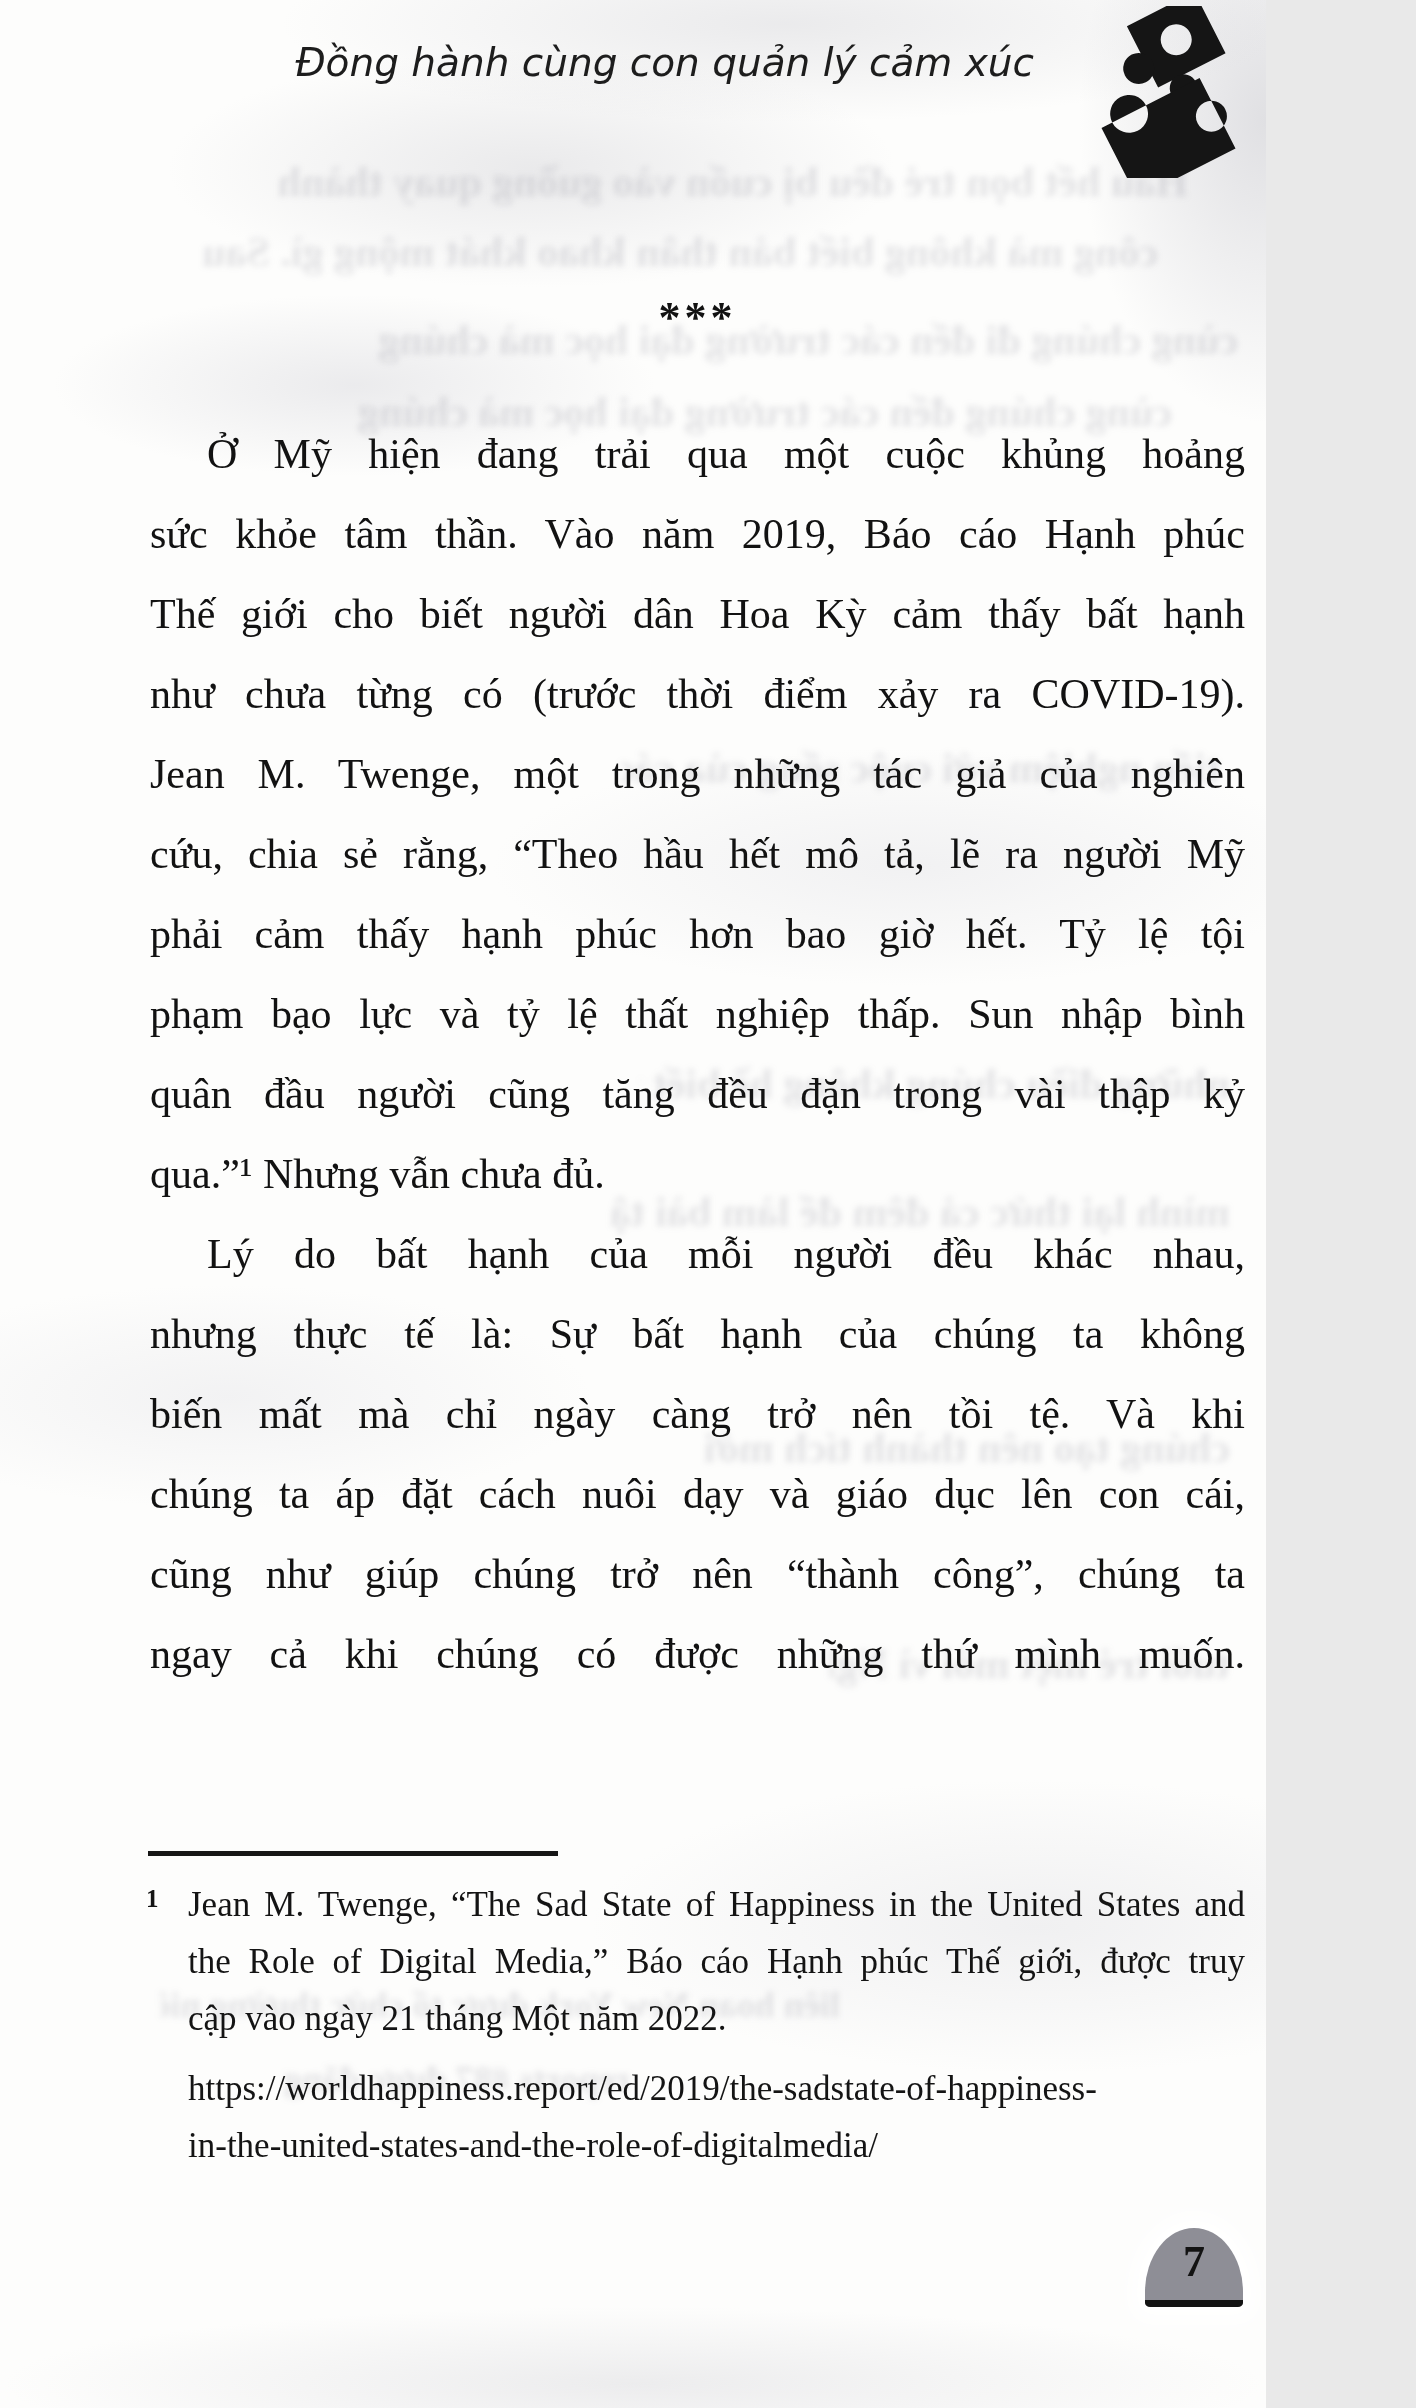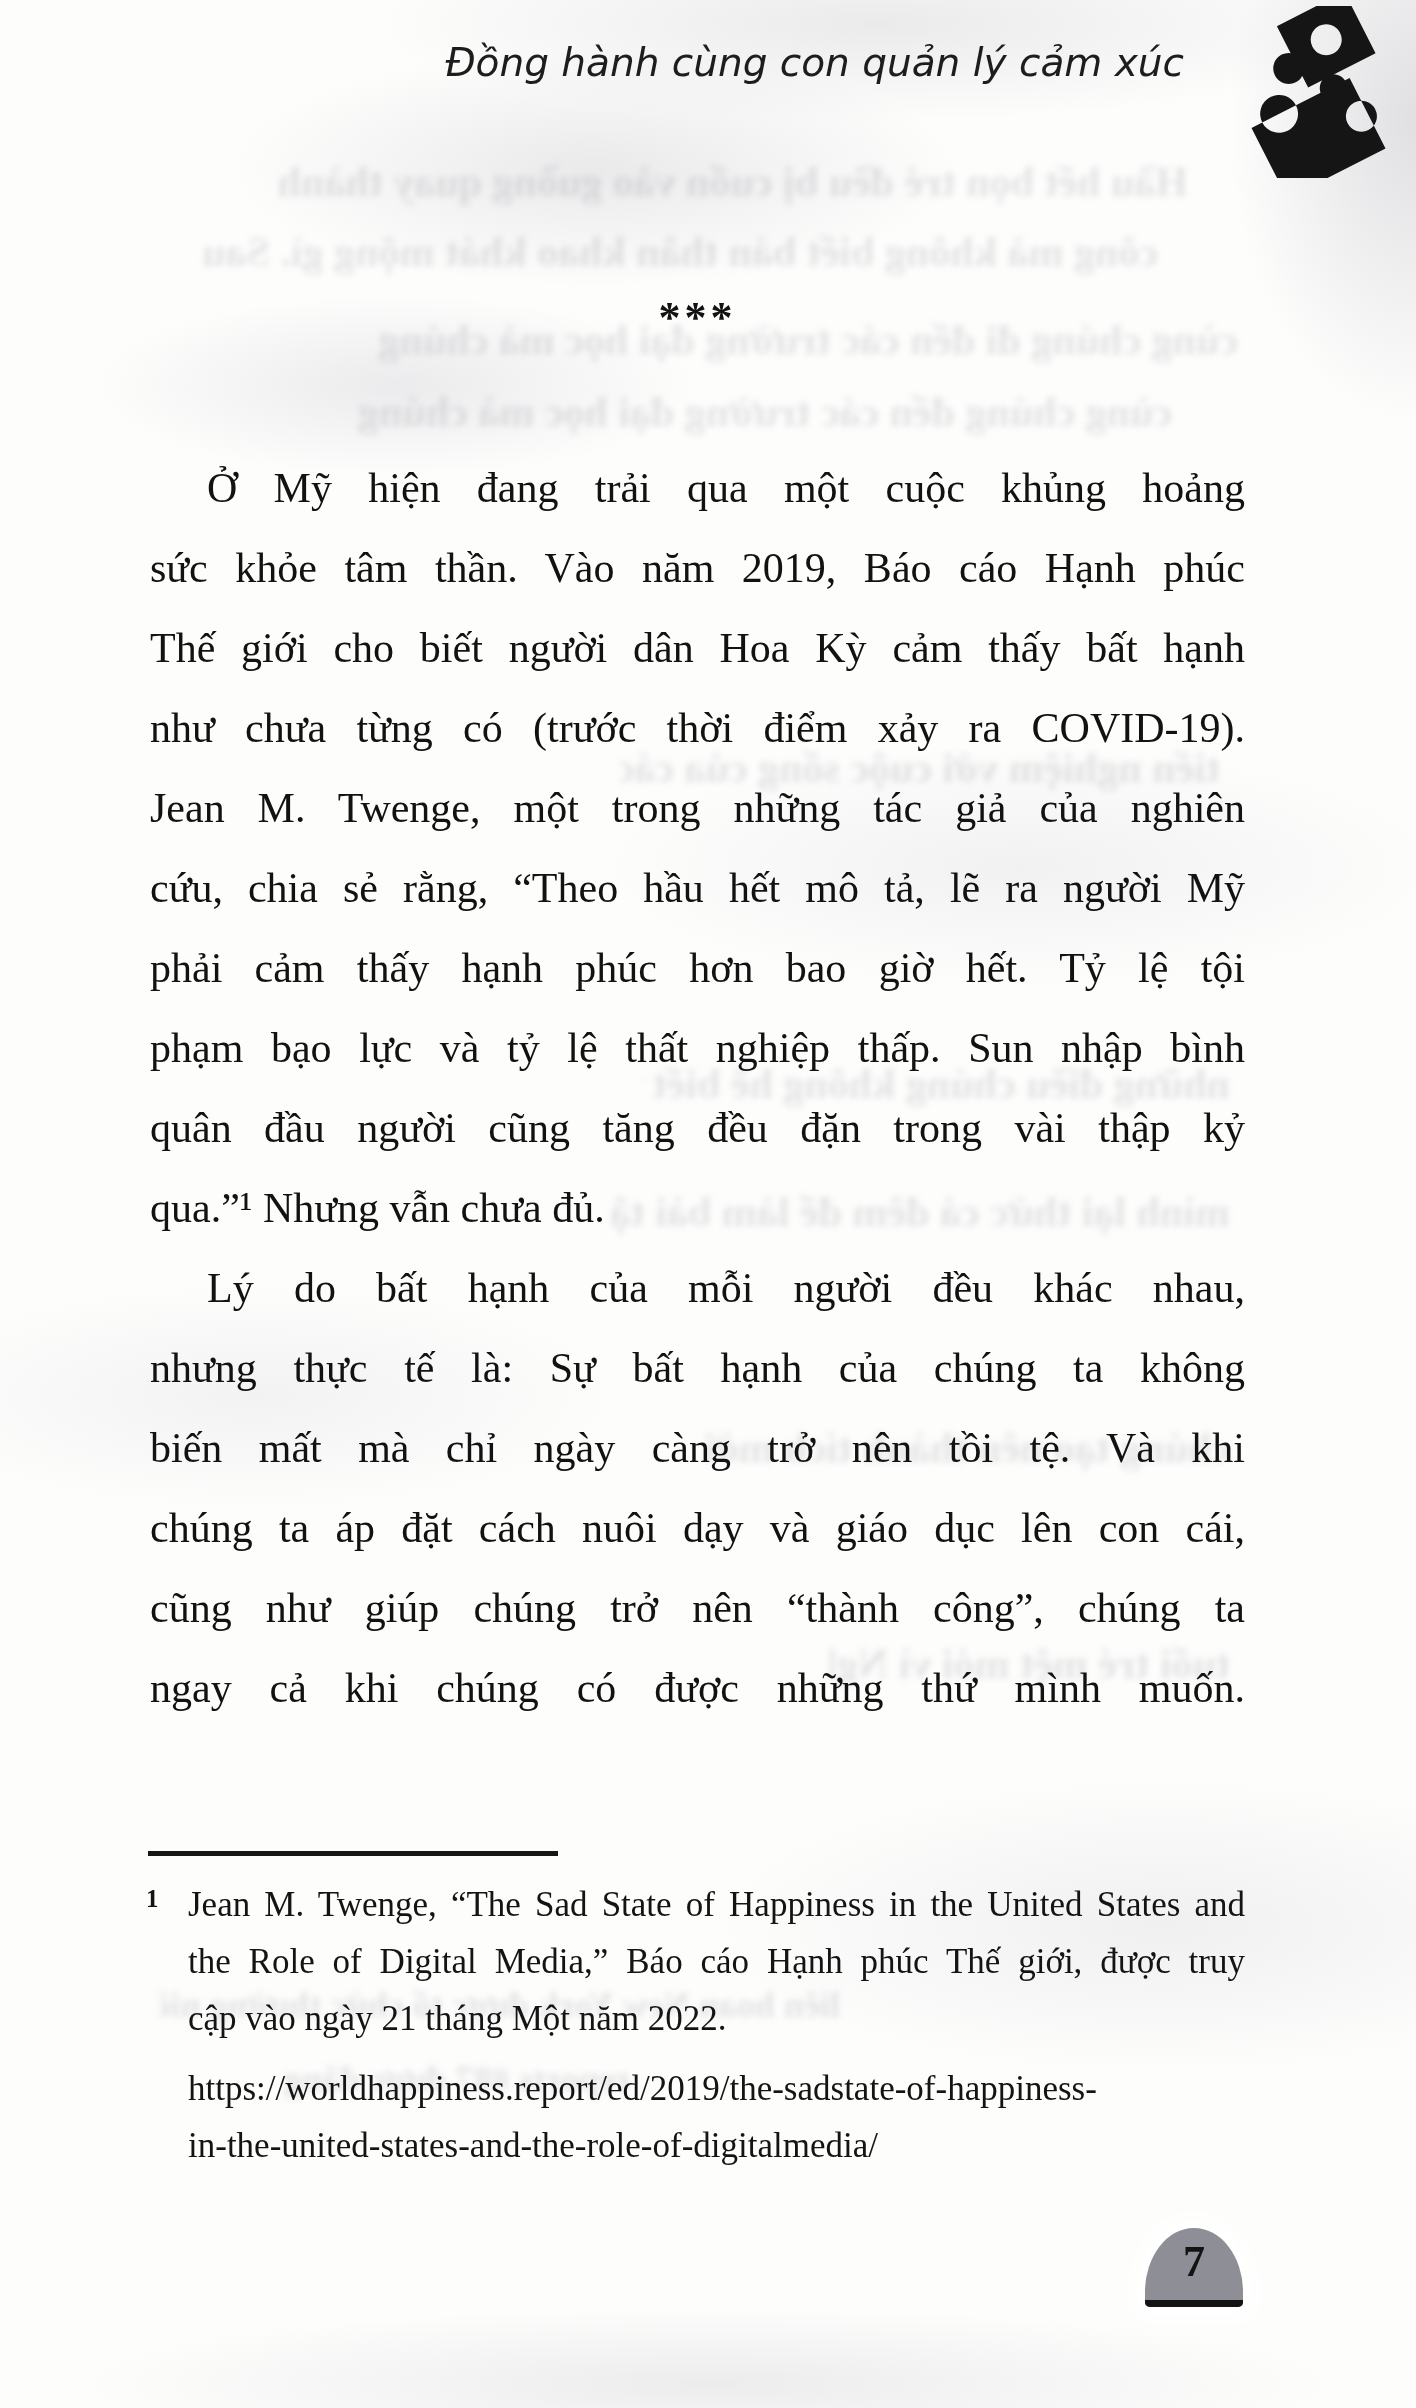--- a/index.html
+++ b/index.html
@@ -1,17 +1,17 @@
 <!DOCTYPE html>
 <html><head>
 <meta charset="utf-8">
 <style>
   html,body { margin:0; padding:0; background:#e9e9e9; }
   .page {
-    position:relative; width:1416px; height:2408px; overflow:hidden;
+    position:relative; width:1266px; height:2408px; overflow:hidden;
     background-color:#fdfdfc;
     background-image:
       radial-gradient(ellipse 520px 170px at 42% 7%,  rgba(205,205,210,0.40), transparent 70%),
       radial-gradient(ellipse 720px 140px at 62% 1%,  rgba(200,200,206,0.35), transparent 70%),
       radial-gradient(ellipse 260px 420px at 100% 5%, rgba(195,195,202,0.50), transparent 72%),
       radial-gradient(ellipse 430px 130px at 28% 16%, rgba(208,208,214,0.40), transparent 70%),
       radial-gradient(ellipse 600px 170px at 72% 36%, rgba(214,214,220,0.30), transparent 70%),
       radial-gradient(ellipse 520px 160px at 18% 58%, rgba(214,214,220,0.28), transparent 70%),
       radial-gradient(ellipse 640px 210px at 82% 80%, rgba(210,210,216,0.30), transparent 70%),
       radial-gradient(ellipse 900px 110px at 50% 99%, rgba(205,205,210,0.35), transparent 70%);
@@ -48,21 +48,21 @@
 
   
   .separator{
     position:absolute; top:292px; left:150px; width:1095px;
     text-align:center; font-size:44px; font-weight:bold; color:#121212;
     letter-spacing:4px; z-index:2;
   }
 
   
   .bodytext{
-    position:absolute; top:448px; left:150px; width:1095px;
+    position:absolute; top:414px; left:150px; width:1095px;
     font-size:42px; line-height:80px; color:#121212; z-index:2;
   }
   .ln  { min-height:80px; }
   .jl  { text-align:justify; text-align-last:justify; }
   .ind { text-indent:57px; }
 
   
   .footnote-rule{
     position:absolute; top:1851px; left:148px; width:410px; height:5px;
     background:#161616; z-index:2;

